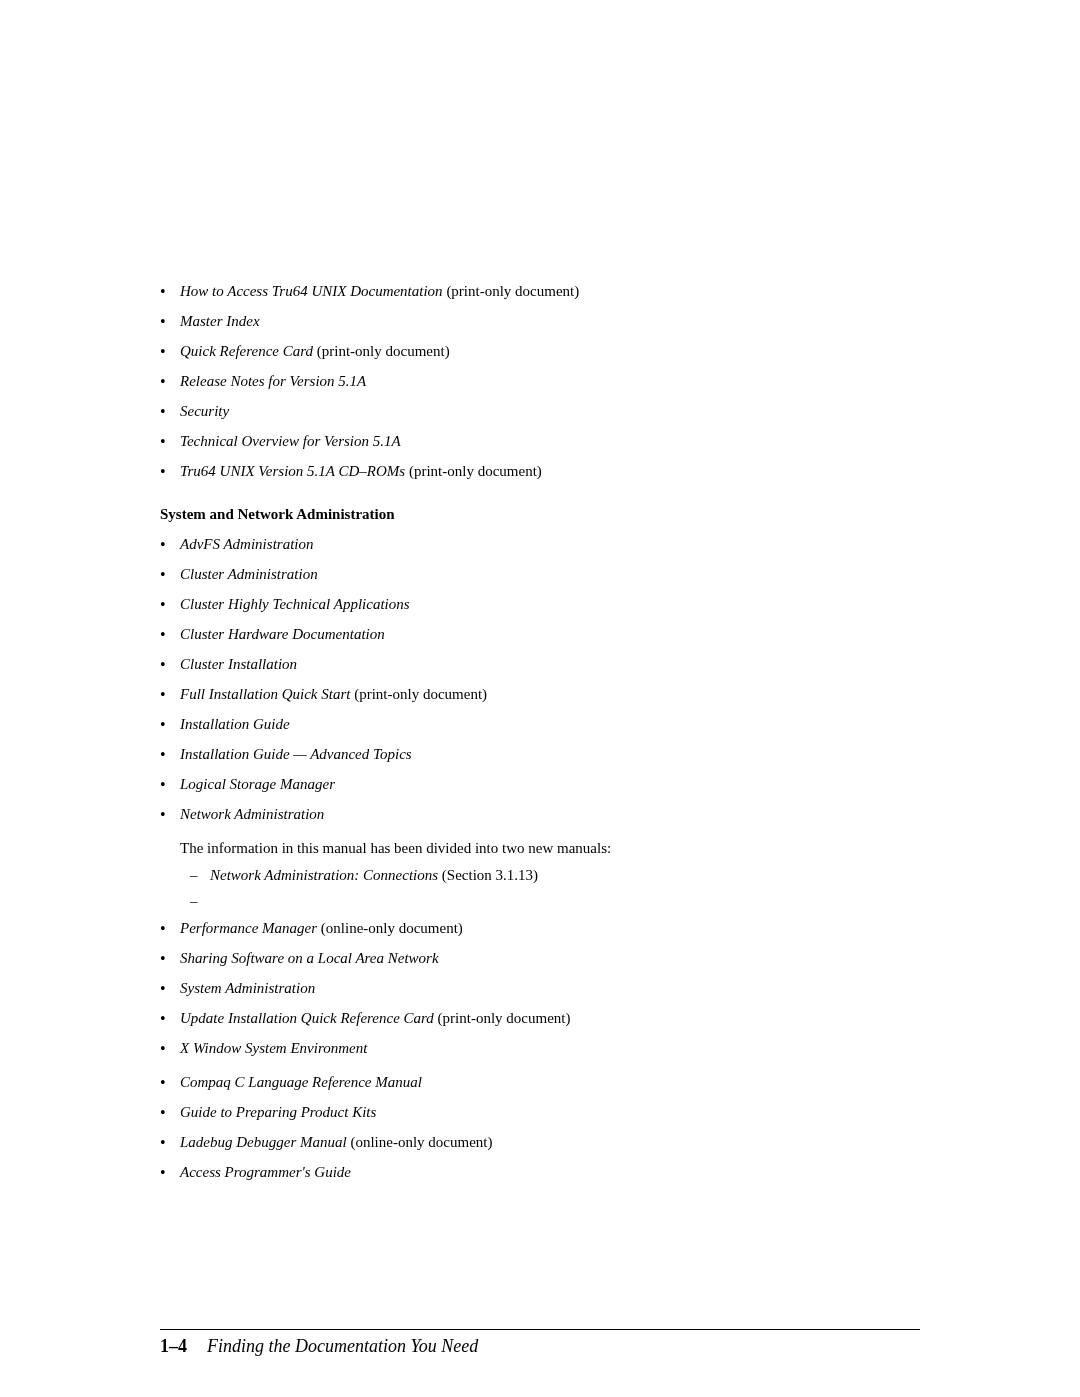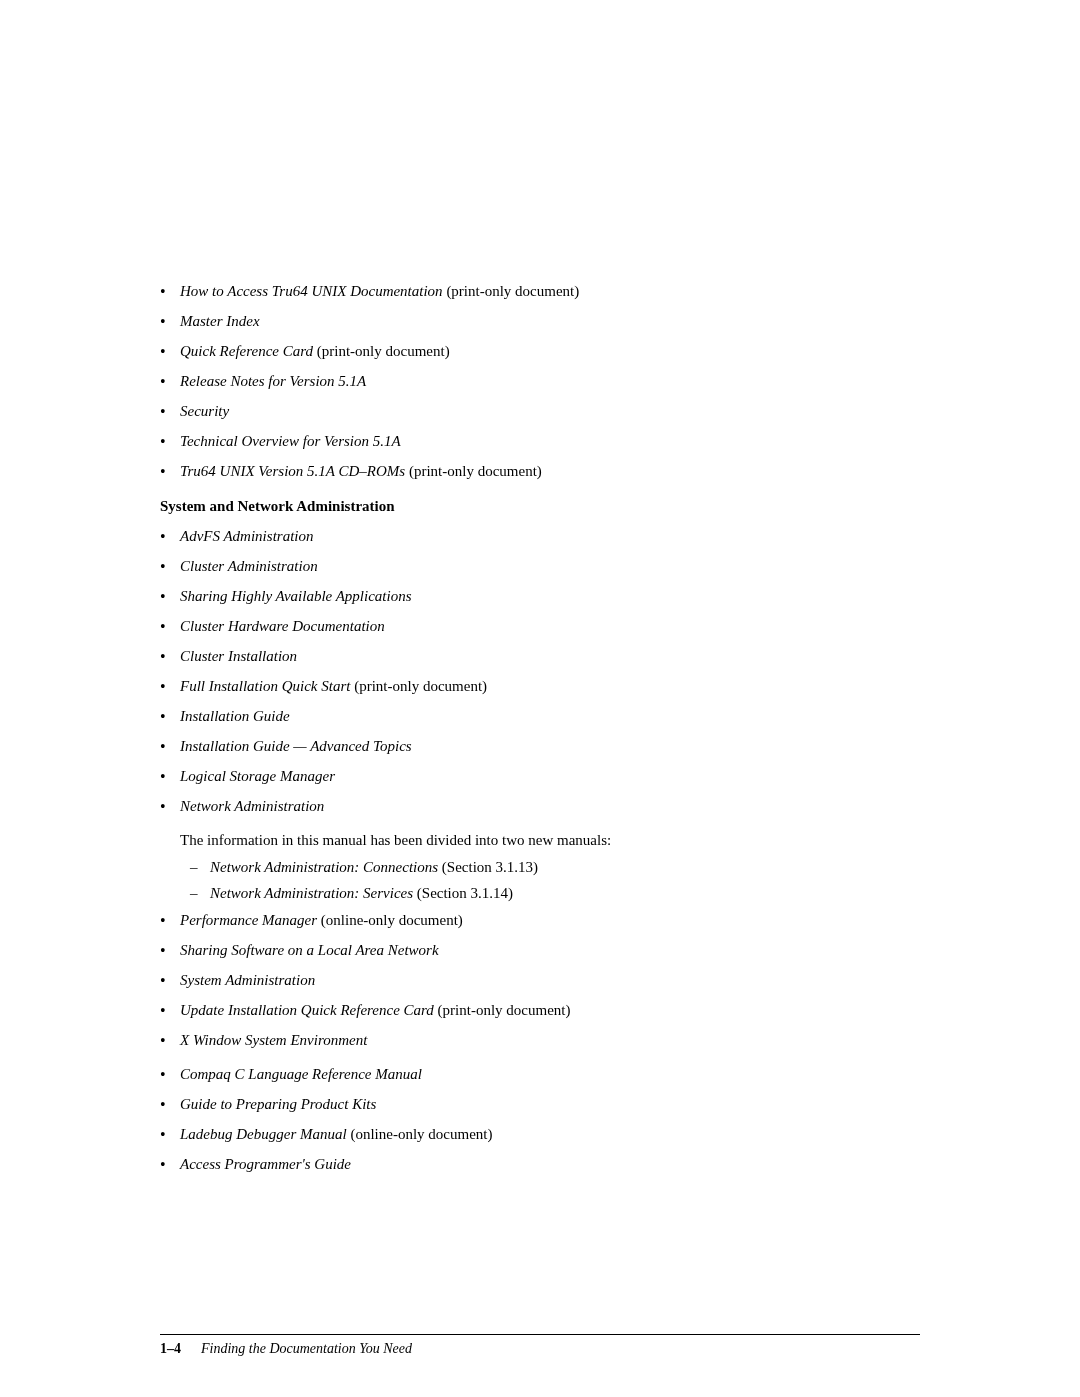--- a/index.html
+++ b/index.html
@@ -51,21 +51,21 @@
     .bullet-list li .text {
       flex: 1;
     }
 
     em {
     }
 
     .section-heading {
       font-weight: bold;
       font-size: 15px;
-      margin-top: 14px;
+      margin-top: 22px;
       margin-bottom: 10px;
     }
 
     .sub-list {
       list-style: none;
       padding: 0;
       margin: 4px 0 4px 30px;
     }
 
     .sub-list li {
@@ -85,21 +85,21 @@
       line-height: 1.5;
     }
 
     .footer {
       position: absolute;
       bottom: 40px;
       left: 160px;
       right: 160px;
       display: flex;
       align-items: center;
-      font-size: 14px;
+      font-size: 18px;
       border-top: 1px solid #000;
       padding-top: 6px;
     }
 
     .footer-left {
       font-weight: bold;
     }
 
     .footer-right {
       margin-left: 20px;
@@ -148,21 +148,21 @@
     <li>
       <span class="bullet">•</span>
       <span class="text"><em>AdvFS Administration</em></span>
     </li>
     <li>
       <span class="bullet">•</span>
       <span class="text"><em>Cluster Administration</em></span>
     </li>
     <li>
       <span class="bullet">•</span>
-      <span class="text"><em>Sharing Highly Available Applications</em></span>
+      <span class="text"><em>Cluster Highly Technical Applications</em></span>
     </li>
     <li>
       <span class="bullet">•</span>
       <span class="text"><em>Cluster Hardware Documentation</em></span>
     </li>
     <li>
       <span class="bullet">•</span>
       <span class="text"><em>Cluster Installation</em></span>
     </li>
     <li>
@@ -190,21 +190,20 @@
   <div class="note-text">
     The information in this manual has been divided into two new manuals:
   </div>
   <ul class="sub-list">
     <li>
       <span class="dash">–</span>
       <span><em>Network Administration: Connections</em> (Section 3.1.13)</span>
     </li>
     <li>
       <span class="dash">–</span>
-      <span><em>Network Administration: Services</em> (Section 3.1.14)</span>
     </li>
   </ul>
 
   <ul class="bullet-list">
     <li>
       <span class="bullet">•</span>
       <span class="text"><em>Performance Manager</em> (online-only document)</span>
     </li>
     <li>
       <span class="bullet">•</span>

